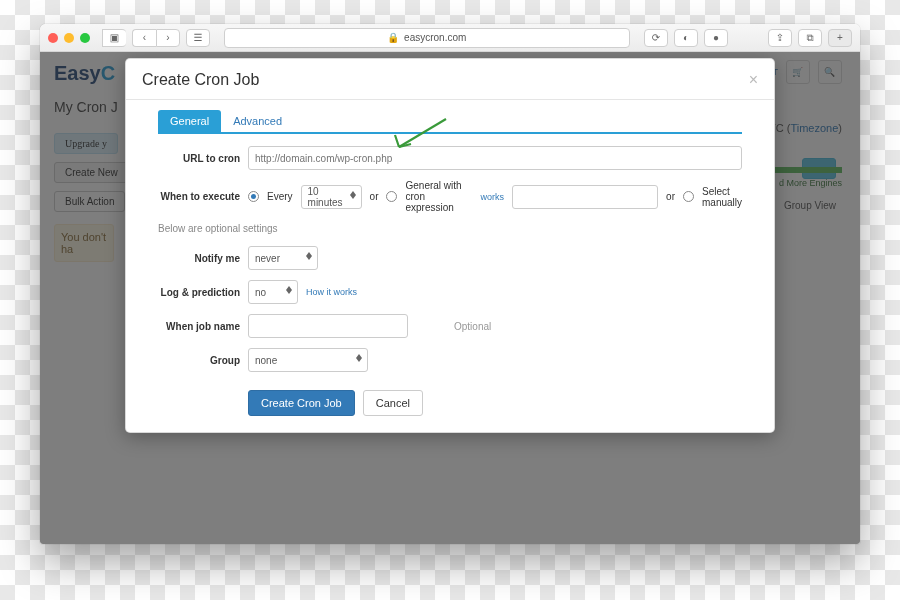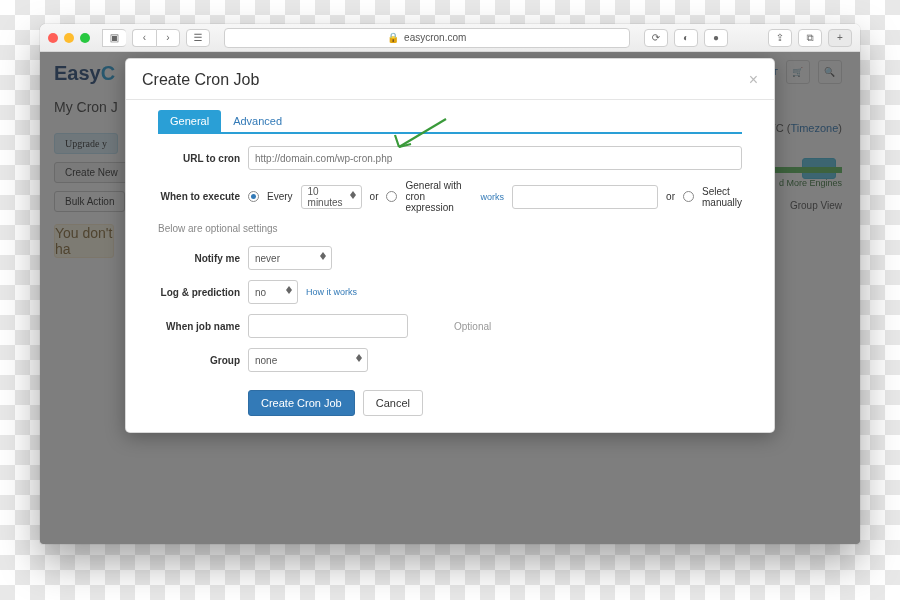--- a/index.html
+++ b/index.html
@@ -50,21 +50,21 @@
 .logo .c { color: #2a9fd6; }
 .subhead { font-size: 14px; color: #444; margin-top: 14px; }
 .bg-btn {
   display: inline-block; border: 1px solid #ccc; background: #f5f5f5;
   padding: 4px 10px; border-radius: 3px; margin: 8px 6px 0 0; font-size: 10px;
 }
 .bg-btn.blue { background: #d9edf7; border-color: #bde1f2; font-family: Liberation Serif, serif; }
 .topright { position: absolute; right: 18px; top: 8px; font-size: 9px; color: #888; display:flex; gap:8px; align-items:center;}
 .topright a { color:#337ab7; }
 .topright .sq { width:24px;height:24px;border:1px solid #ddd;border-radius:3px;display:flex;align-items:center;justify-content:center;color:#888;}
-.groupview{position:absolute;right:18px;top:148px;font-size:10px;color:#555;}
+.groupview{position:absolute;right:24px;top:148px;font-size:10px;color:#555;}
 .utc{position:absolute;right:18px;top:70px;font-size:11px;color:#555;}
 .utc a{color:#337ab7;}
 .badge-green{position:absolute;right:18px;top:115px;width:70px;height:6px;background:#5cb85c;}
 
 .overlay {
   position: absolute; inset: 0; background: rgba(40,40,40,.6);
 }
 .modal {
   position: absolute; left: 85px; top: 6px; width: 650px;
   background: #fff; border-radius: 5px;
@@ -184,21 +184,21 @@
       </div>
       <div class="badge-green"></div>
       <div style="position:absolute;right:18px;top:126px;font-size:9px;color:#3c763d">d More Engines</div>
       <div>
         <span class="bg-btn">Create New</span>
       </div>
       <div>
         <span class="bg-btn" style="background:#fff">Bulk Action</span>
       </div>
       <div class="groupview">Group View</div>
-      <div style="margin-top:12px;background:#fcf8e3;border:1px solid #faebcc;border-radius:3px;font-size:14px;color:#8a6d3b;width:60px">You don't ha</div>
+      <div style="margin-top:12px;padding:6px;background:#fcf8e3;border:1px solid #faebcc;border-radius:3px;font-size:11px;color:#8a6d3b;width:60px">You don't ha</div>
     </div>
 
     <div class="overlay"></div>
 
     <div class="modal">
       <div class="modal-head">
         <div class="modal-title">Create Cron Job</div>
         <div class="close-x">×</div>
       </div>
       <div class="modal-body">
@@ -226,21 +226,21 @@
           <input class="txt-input" style="flex: 0 0 110px;">
           <span class="row-text">or</span>
           <span class="radio"></span>
           <span class="row-text">Select manually</span>
         </div>
 
         <div class="hint">Below are optional settings</div>
 
         <div class="form-row">
           <div class="form-label">Notify me</div>
-          <div class="select" style="width:84px">
+          <div class="select" style="width:70px">
               <span>never</span>
             </div>
         </div>
 
         <div class="form-row">
           <div class="form-label">Log &amp; prediction</div>
           <div class="select" style="width:50px">
               <span>no</span>
             </div>
           <a class="link">How it works</a>

